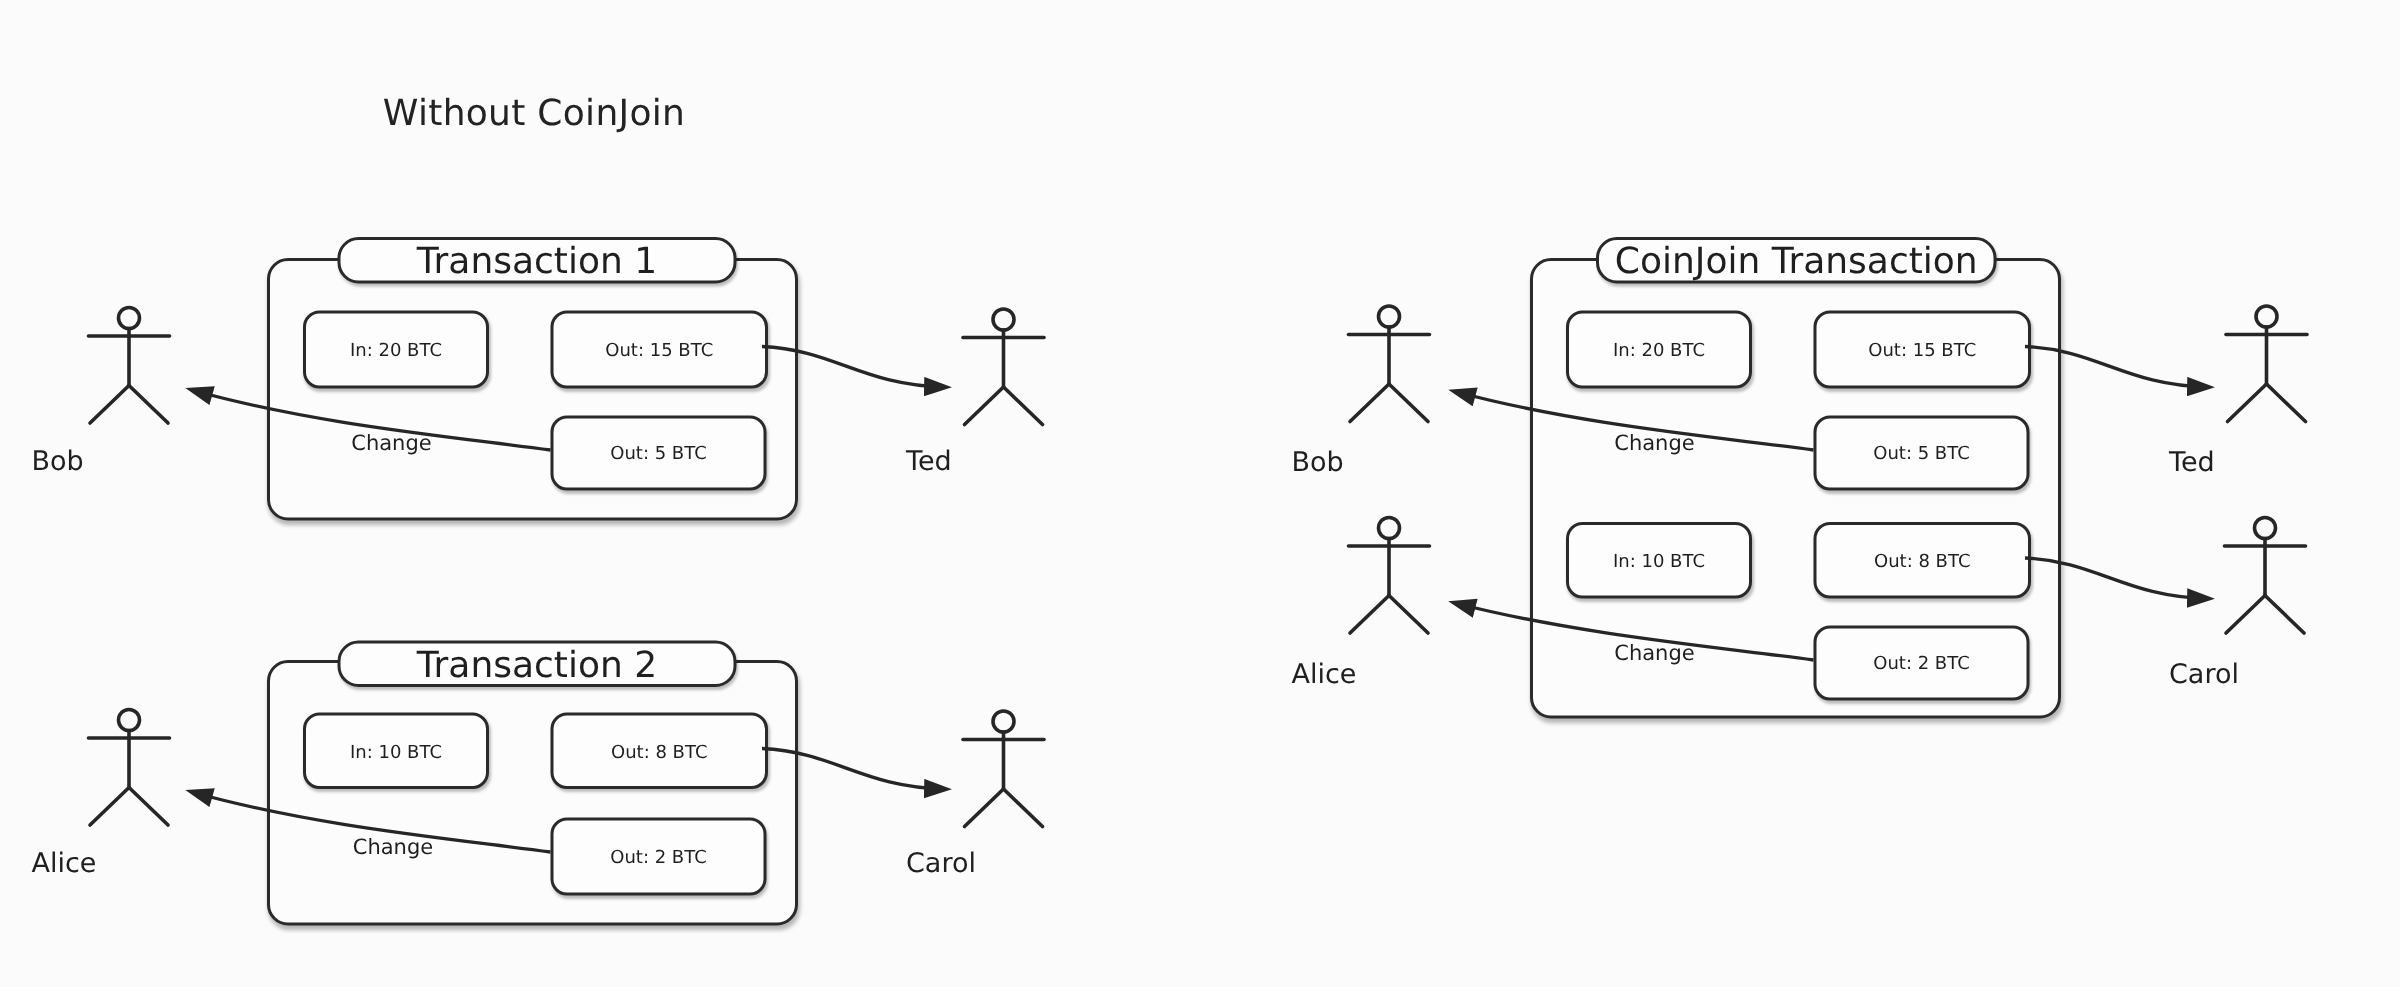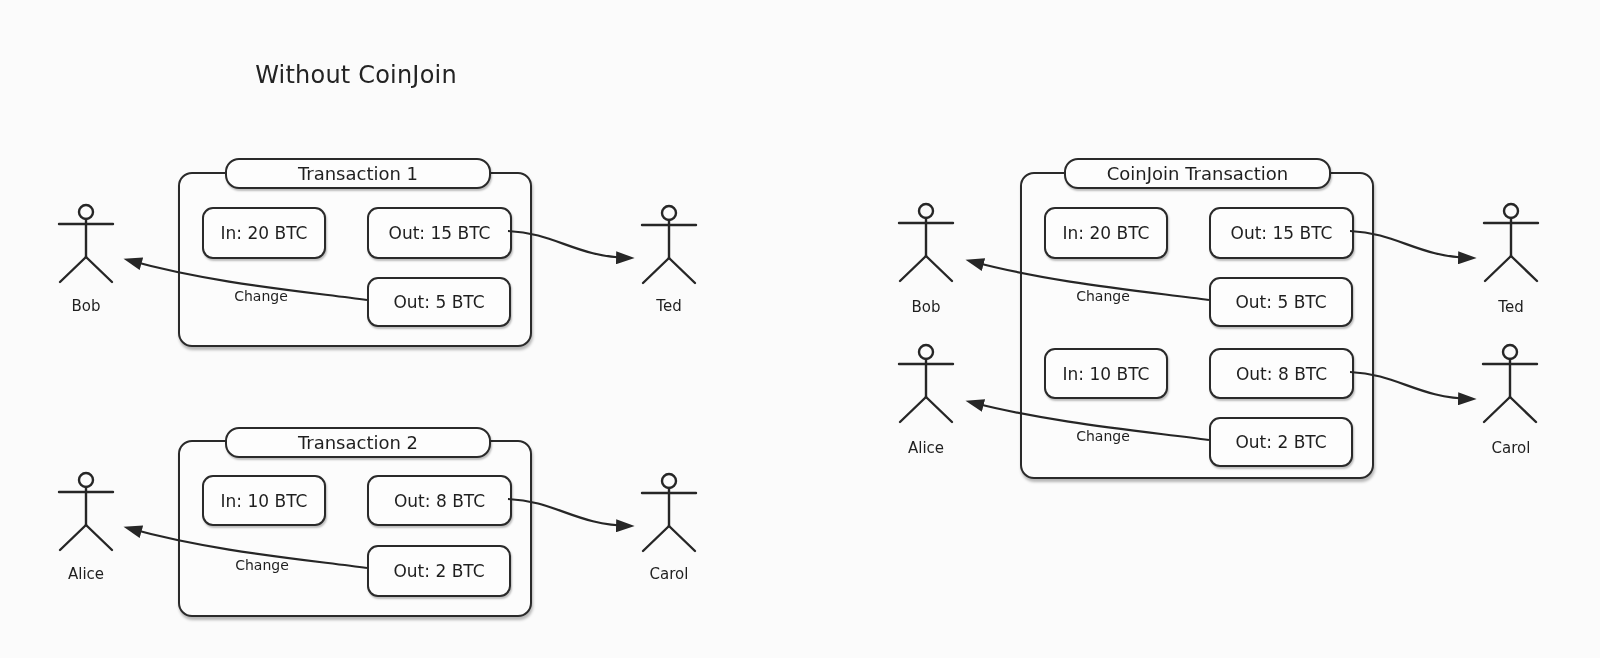--- a/index.html
+++ b/index.html
@@ -38,51 +38,50 @@
     box-shadow: 1px 3px 3px rgba(0,0,0,0.28);
     z-index: 1;
   }
   .pill {
     position: absolute;
     border: 2.2px solid #2a2a2a;
     border-radius: 14px;
     background: #fdfdfd;
     box-shadow: 1px 2px 2px rgba(0,0,0,0.25);
     text-align: center;
-    font-size: 18px;
+    font-size: 24px;
     color: #1f1f1f;
     z-index: 3;
     display: flex; align-items: center; justify-content: center;
   }
   .iobox {
     position: absolute;
     border: 2.2px solid #2a2a2a;
     border-radius: 11px;
     background: #fdfdfd;
     box-shadow: 1px 2px 2px rgba(0,0,0,0.25);
     text-align: center;
-    font-size: 17px;
+    font-size: 12px;
     color: #1f1f1f;
     z-index: 2;
     display: flex; align-items: center; justify-content: center;
     white-space: nowrap;
   }
   .change-label {
     position: absolute;
     width: 110px;
     text-align: center;
     font-size: 14px;
     color: #1f1f1f;
     z-index: 2;
   }
   .person-label {
     position: absolute;
     width: 130px;
-    text-align: center;
-    font-size: 15px;
+    font-size: 18px;
     color: #1f1f1f;
     z-index: 2;
   }
 </style>
 </head>
 <body>
 
 <div class="canvas">
 
   <div class="panel-title" style="left:200px; top:61px; width:312px;">Without CoinJoin</div>

